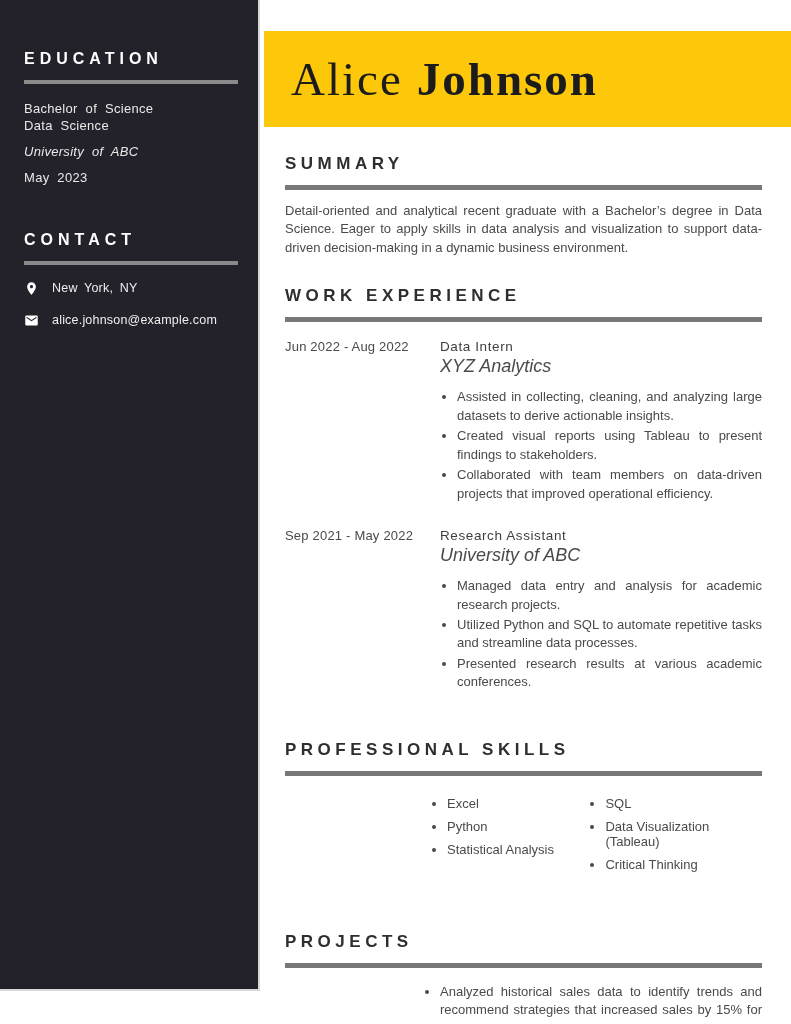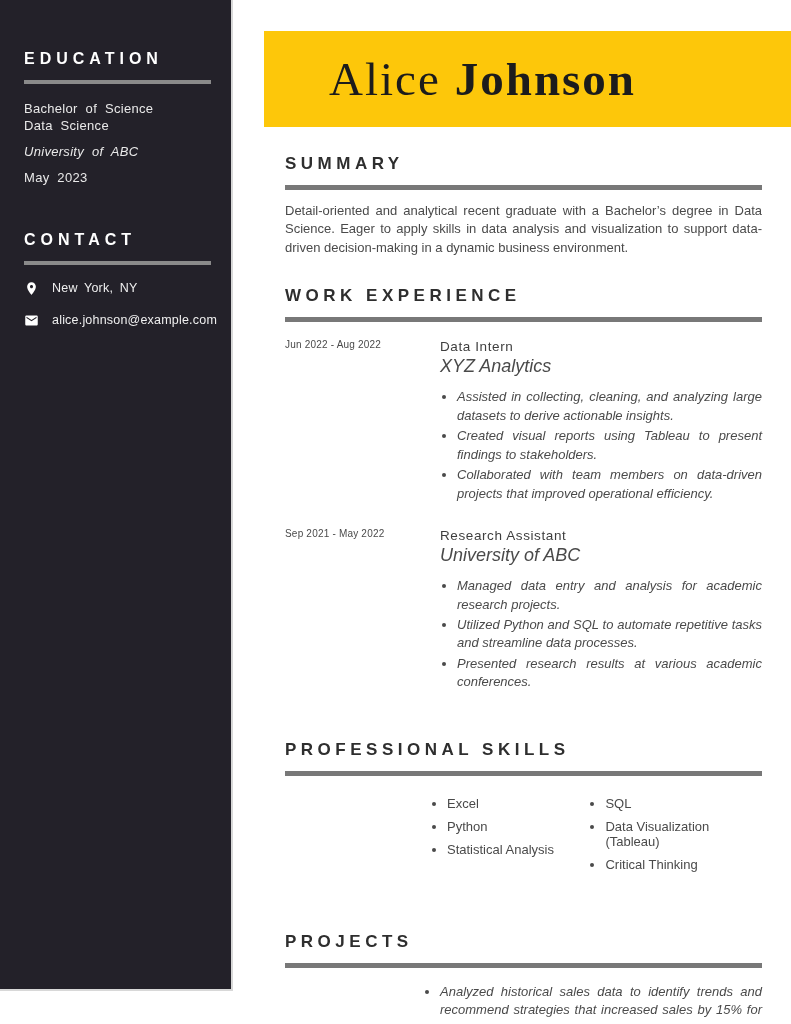--- a/index.html
+++ b/index.html
@@ -11,21 +11,21 @@
     width: 791px;
     height: 1024px;
     background: #ffffff;
     overflow: hidden;
   }
 
   
   .sidebar {
     position: absolute;
     left: 0; top: 0;
-    width: 233px;
+    width: 260px;
     height: 991px;
     background: #232129;
     border-right: 2px solid #d8d8d8;
     border-bottom: 2px solid #d8d8d8;
     padding: 50px 20px 0 24px;
     color: #e9e9e9;
   }
   .sb-heading {
     color: #ffffff;
     font-size: 16px;
@@ -74,21 +74,20 @@
     align-items: center;
     padding-left: 27px;
   }
   .band h1 {
     font-family: "Liberation Serif", serif;
     font-size: 47px;
     font-weight: normal;
     color: #1c1c1c;
     letter-spacing: 2px;
     white-space: nowrap;
-    margin-left: 38px;
   }
   .band .last { font-weight: bold; margin-left: 14px; }
 
   
   .main {
     position: absolute;
     left: 264px; top: 127px;
     width: 527px;
     padding: 27px 29px 0 21px;
     color: #4a4a4a;
@@ -118,41 +117,40 @@
   .sec-skills     { margin-top: 46px; }
   .sec-projects   { margin-top: 52px; }
 
   .job {
     display: flex;
     margin-top: 17px;
   }
   .job + .job { margin-top: 23px; }
   .job-dates {
     flex: 0 0 155px;
-    font-size: 10px;
+    font-size: 13px;
     color: #4a4a4a;
     letter-spacing: 0.2px;
   }
   .job-body { flex: 1; }
   .job-title {
     font-size: 13.5px;
     color: #3e3e3e;
     letter-spacing: 0.6px;
   }
   .job-company {
     font-size: 18px;
     font-style: italic;
     color: #4a4a4a;
     margin-top: 2px;
   }
   ul.bullets {
     margin-top: 11px;
     padding-left: 17px;
     list-style-type: disc;
-    font-style: italic;
   }
   ul.bullets li {
     font-size: 13px;
     line-height: 1.42;
     text-align: justify;
     margin-bottom: 2px;
     color: #4a4a4a;
   }
 
   .skills-wrap {

